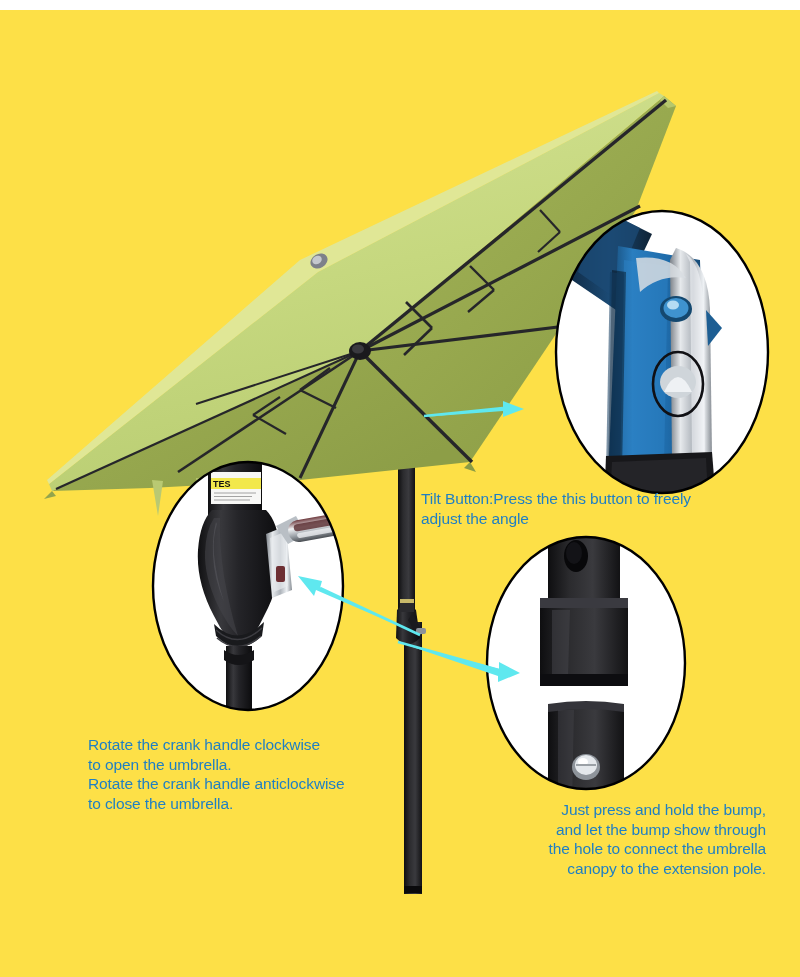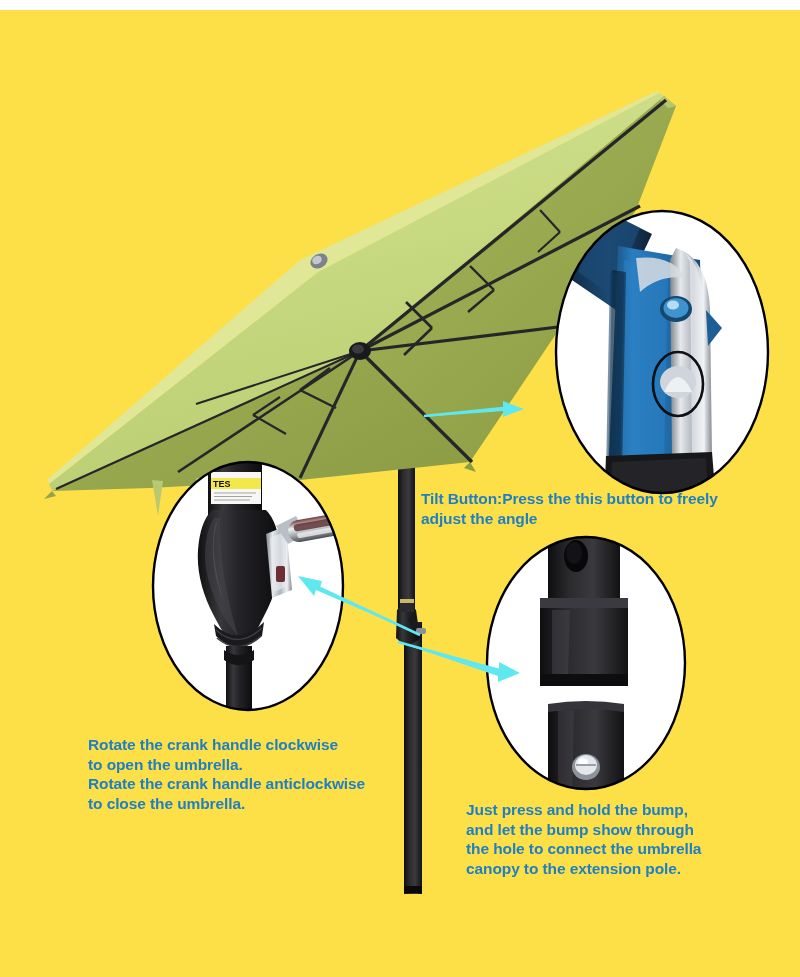--- a/index.html
+++ b/index.html
@@ -6,30 +6,30 @@
   body{
     width:800px;height:977px;background:#ffffff;
     font-family:"Liberation Sans", sans-serif;
     overflow:hidden;position:relative;
   }
   #stage{position:absolute;left:0;top:10px;width:800px;height:977px;background:#fde047;}
   #scene{position:absolute;left:0;top:0;width:800px;height:977px;}
   .caption{
     position:absolute;
     font-family:"Liberation Sans", sans-serif;
-    font-weight:bold;
+    font-weight:normal;
     font-size:15.5px;
     line-height:19.5px;
     letter-spacing:-0.1px;
     white-space:pre-line;
     color:#1f7fc4;
   }
   #cap-tilt{left:421px;top:479px;width:330px;}
   #cap-crank{left:88px;top:705px;width:320px;margin-top:20px;}
-  #cap-bump{left:466px;top:790px;width:300px;}
+  #cap-bump{left:466px;top:790px;width:300px;text-align:right;}
 </style>
 </head>
 <body>
 
 <div id="stage">
 
   <svg id="scene" viewBox="0 0 800 977" xmlns="http://www.w3.org/2000/svg">
     <defs>
       <linearGradient id="gTop" x1="0" y1="0" x2="0.35" y2="1">
         <stop offset="0" stop-color="#d5e395"></stop>

